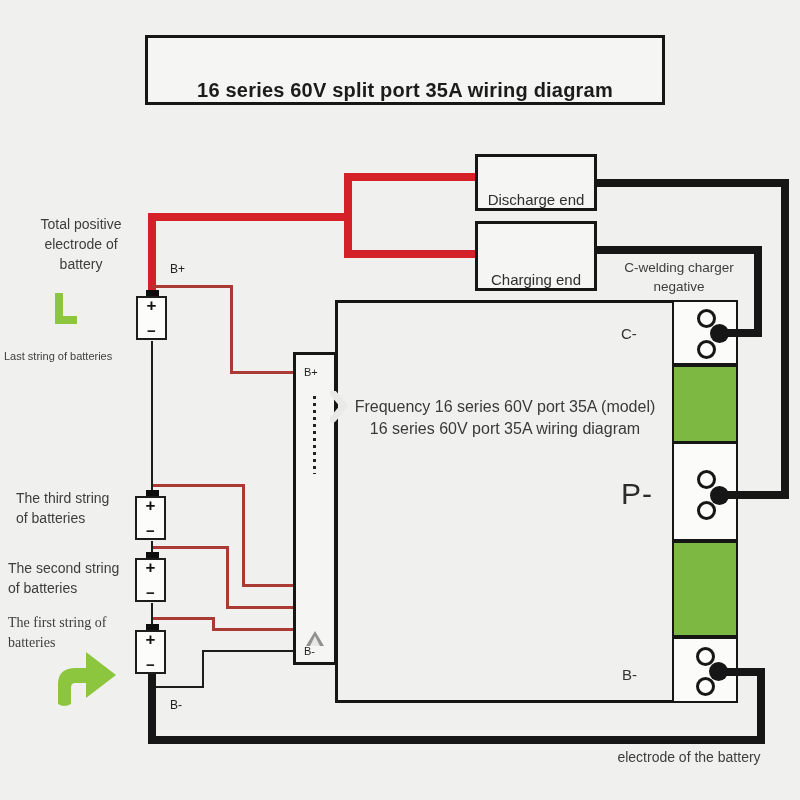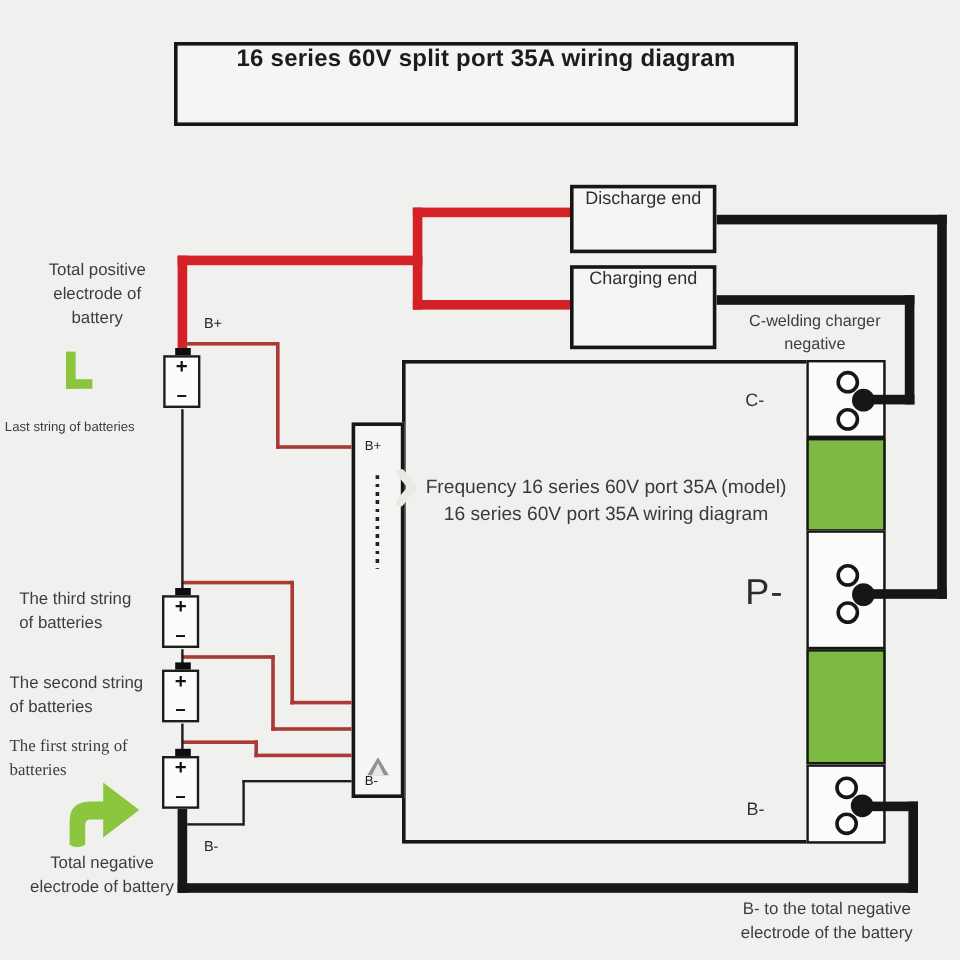--- a/index.html
+++ b/index.html
@@ -1,20 +1,20 @@
 <!DOCTYPE html>
 <html style="--bg: #f0f0ee; --box-bg: #f5f5f3; --black: #161616; --thick-red: #d42127; --thin-red: #a93a34; --green-block: #7db843; --green-accent: #8cc63e;"><head>
 <meta charset="utf-8">
 <style>
   html,body{margin:0;padding:0;}
   body{font-family:"Liberation Sans", sans-serif;}
   #canvas{position:relative;width:800px;height:800px;background:var(--bg,#f0f0ee);overflow:hidden;}
 
   .box{position:absolute;border:3px solid var(--black,#161616);background:var(--box-bg,#f5f5f3);
-       display:flex;align-items:flex-start;justify-content:center;box-sizing:border-box;z-index:5;}
+       display:flex;align-items:flex-end;justify-content:center;box-sizing:border-box;z-index:5;}
   .title-box{font-size:20px;font-weight:600;color:#1c1c1c;letter-spacing:.2px;}
   .port-box{font-size:15px;color:#2e2e2e;}
 
   .board{position:absolute;left:335px;top:300px;width:403px;height:403px;border:3px solid var(--black,#161616);
          box-sizing:border-box;background:var(--bg,#f0f0ee);z-index:1;}
   .board-caption{position:absolute;left:340px;top:396px;width:330px;text-align:center;font-size:16px;
                  color:#3a3a3a;line-height:22px;z-index:6;}
   .cell{position:absolute;left:672px;width:66px;border:2px solid var(--black,#161616);box-sizing:border-box;z-index:2;}
   .cell.white{background:#fbfbfa;}
   .cell.green{background:var(--green-block,#7db843);}
@@ -176,35 +176,30 @@
     <div>of batteries</div>
   </div>
   <div class="lbl" style="left:8px;top:558px;font-size:14px;line-height:20px;">
     <div>The second string</div>
     <div>of batteries</div>
   </div>
   <div class="lbl" style="left:8px;top:613px;font-size:14px;line-height:20px;font-family:Liberation Serif, serif;">
     <div>The first string of</div>
     <div>batteries</div>
   </div>
-  <div class="lbl" style="left:15px;top:708px;width:140px;text-align:center;font-size:14px;line-height:20px;">
-    <div>Total negative</div>
-    <div>electrode of battery</div>
-  </div>
 
   <svg style="left:50px;top:640px;" width="68" height="66" viewBox="0 0 68 66">
     <path d="M8 64 L8 44 Q8 28 26 28 L36 28 L36 12 L66 35 L36 58 L36 43 L25 43 Q21 43 21 48 L21 64 Q14 68 8 64 Z" fill="#8cc63e"></path>
   </svg>
 
   <svg style="left:330px;top:391px;" width="20" height="32">
     <polyline points="3,2 14,15 3,28" stroke="#e9e9e6" stroke-width="7" fill="none" stroke-linecap="round" stroke-linejoin="round"></polyline>
   </svg>
 
   <div class="lbl" style="left:600px;top:258px;width:158px;text-align:center;font-size:13.5px;line-height:19px;">
     <div>C-welding charger</div>
     <div>negative</div>
   </div>
   <div class="lbl" style="left:598px;top:747px;width:182px;text-align:center;font-size:14px;line-height:20px;">
-    <div>B- to the total negative</div>
     <div>electrode of the battery</div>
   </div>
 
 </div>
 
 </body></html>

